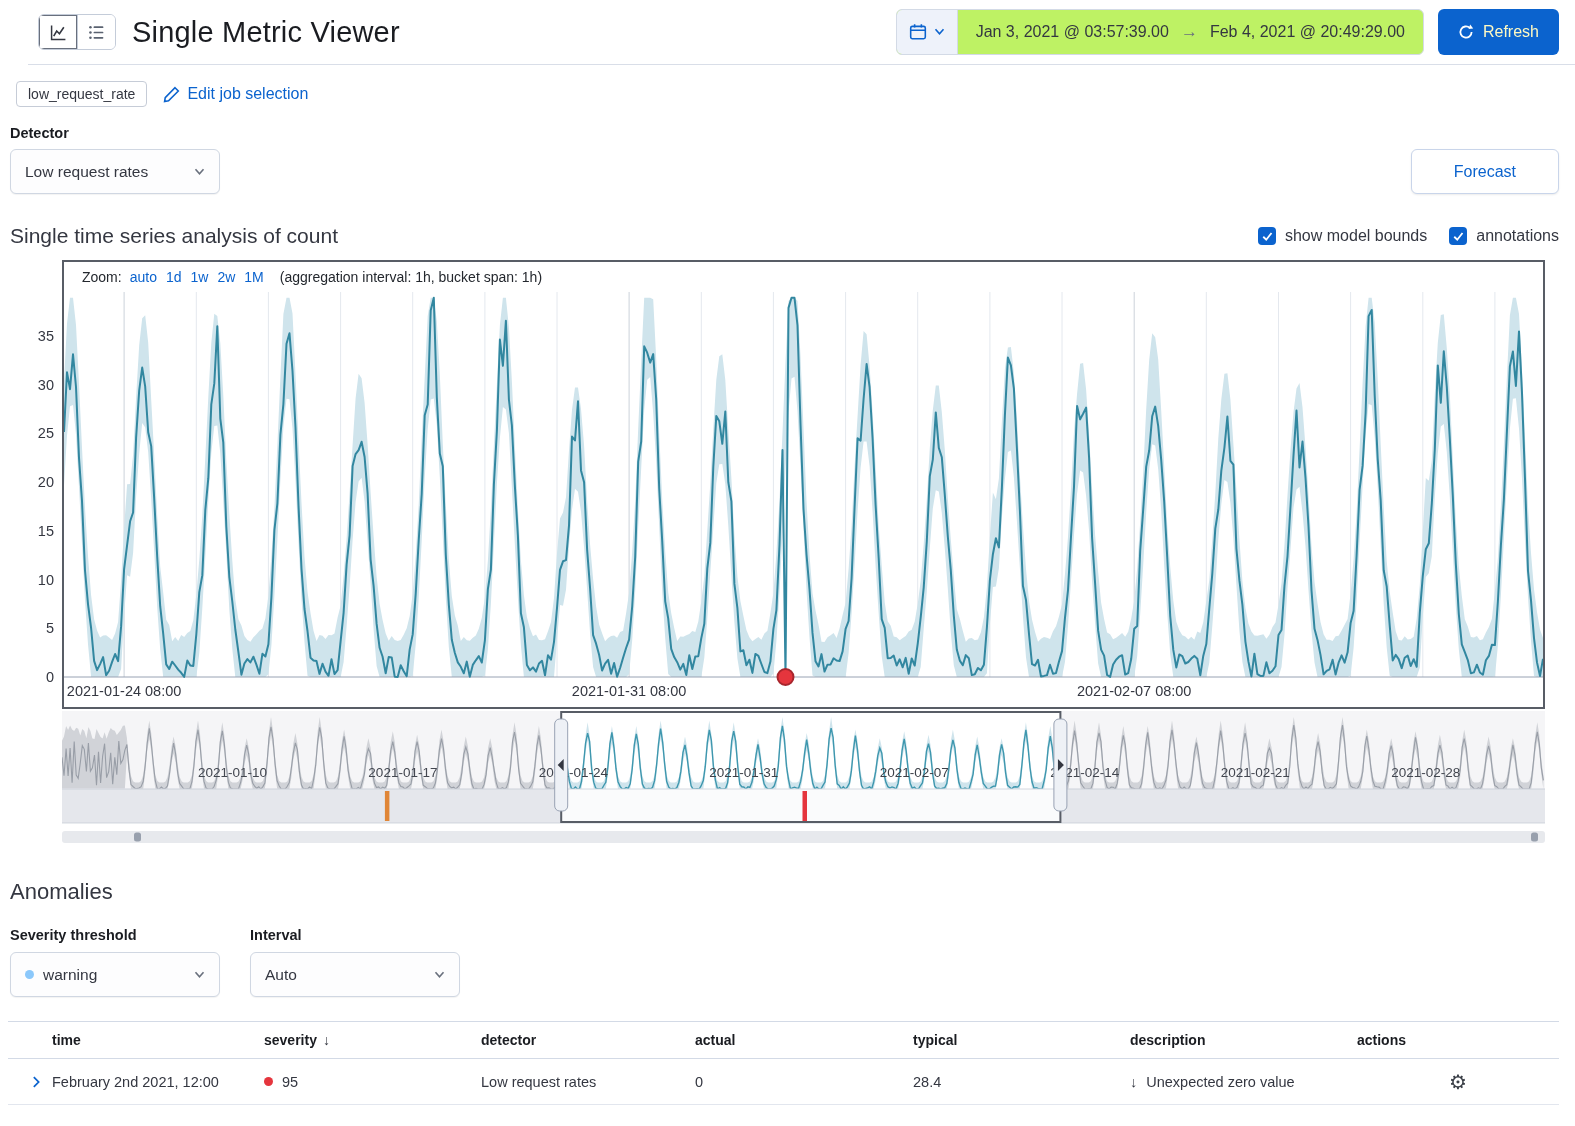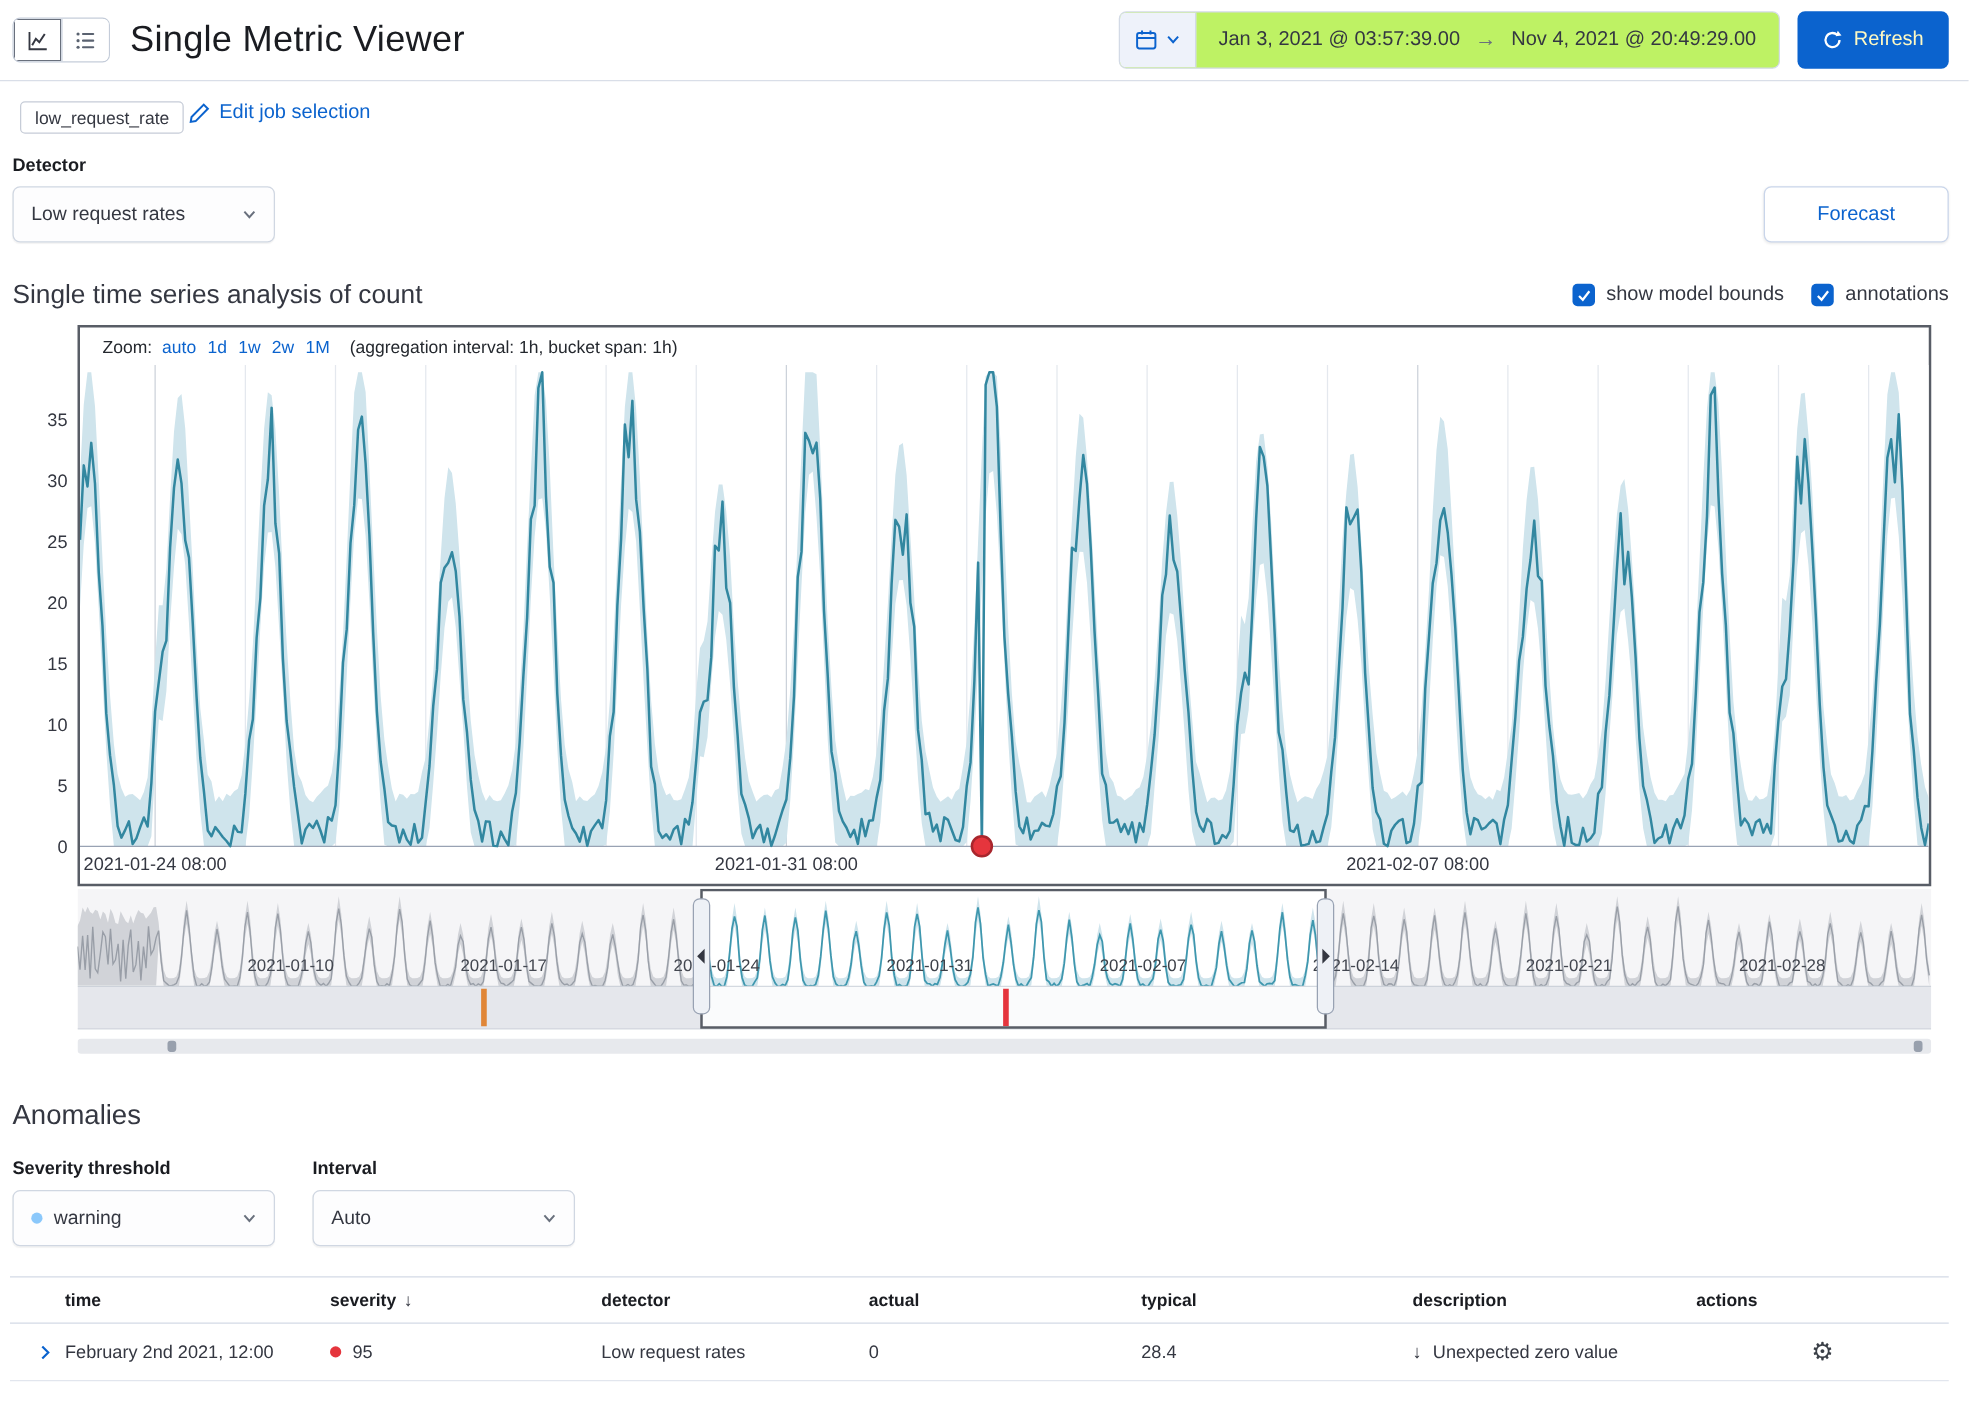--- a/index.html
+++ b/index.html
@@ -1,35 +1,35 @@
 <!DOCTYPE html>
 <html><head>
 <meta charset="utf-8">
 <style>
   * { box-sizing: border-box; margin: 0; padding: 0; }
   html, body { width: 1575px; height: 1126px; overflow: hidden; background: #fff; }
   body { font-family: "Liberation Sans", sans-serif; color: #343741; font-size: 15px; }
   svg text { font-family: "Liberation Sans", sans-serif; }
 
   
-  .header { display: flex; align-items: center; padding: 9px 16px 9px 10px; border-bottom: 1px solid #d9dee8; }
+  .header { display: flex; align-items: center; padding: 9px 16px 9px 10px; border-bottom: 1px solid #d9dee8; margin-left: 28px; }
   .icon-group { display: flex; border: 1px solid #c4ccd9; border-radius: 6px; overflow: hidden; background: #fff; }
   .icon-group button { width: 38px; height: 34px; background: #fff; border: none; display: flex; align-items: center; justify-content: center; cursor: pointer; }
   .icon-group button + button { border-left: 1px solid #c4ccd9; }
   .icon-group button.selected { box-shadow: inset 0 0 0 1px #69707d; }
   .page-title { font-size: 29px; font-weight: 400; color: #1a1c21; margin-left: 16px; letter-spacing: .2px; }
   .header-right { margin-left: auto; display: flex; align-items: center; gap: 14px; }
   .datepicker { display: flex; align-items: stretch; border: 1px solid #d3dae6; border-radius: 6px; background: #bef264; height: 46px; overflow: hidden; }
   .cal-btn { display: flex; align-items: center; gap: 7px; padding: 0 12px; background: #eef2fa; border: none; border-right: 1px solid #d3dae6; cursor: pointer; }
   .date-range { display: flex; align-items: center; gap: 12px; padding: 0 18px; font-size: 16px; color: #343741; }
   .date-range .arrow { color: #69707d; font-size: 17px; }
   .refresh-btn { display: flex; align-items: center; gap: 9px; background: #0b63ce; color: #fef9c3; border: none; border-radius: 6px; height: 46px; padding: 0 20px; font-size: 16px; cursor: pointer; font-family: inherit; }
 
   
-  .job-row { display: flex; align-items: flex-start; gap: 4px; padding: 16px 16px 0 16px; }
+  .job-row { display: flex; align-items: center; gap: 16px; padding: 16px 16px 0 16px; }
   .job-badge { border: 1px solid #c6ccd7; border-radius: 4px; padding: 4px 11px; font-size: 14px; color: #343741; background: #fff; }
   .edit-link { display: flex; align-items: center; gap: 7px; color: #0b63ce; font-size: 16px; cursor: pointer; }
 
   
   .detector-label { font-size: 14.5px; font-weight: bold; color: #1a1c21; padding: 18px 0 8px 10px; }
   .detector-row { display: flex; align-items: center; padding: 0 16px 0 10px; }
   .select-box { display: flex; align-items: center; justify-content: space-between; width: 210px; height: 45px; border: 1px solid #d0d7e2; border-radius: 6px; background: #fdfdfe; padding: 0 14px; font-size: 15.5px; cursor: pointer; box-shadow: 0 1px 1px rgba(0,0,0,.05); }
   .forecast-btn { margin-left: auto; background: #fff; color: #0b63ce; font-weight: 500; font-size: 16px; border: 1px solid #c9d5ea; border-radius: 6px; height: 45px; padding: 0 42px; cursor: pointer; box-shadow: 0 1px 2px rgba(0,0,0,.08); font-family: inherit; }
 
   
@@ -100,21 +100,21 @@
           <line x1="5" y1="1.2" x2="5" y2="4"></line>
           <line x1="11" y1="1.2" x2="11" y2="4"></line>
         </svg>
         <svg class="caret" viewBox="0 0 12 9">
           <path d="M1.5 1.5L6 6.5 10.5 1.5" fill="none" stroke="#0b63ce" stroke-width="1.8"></path>
         </svg>
       </button>
       <div class="date-range">
         <span>Jan 3, 2021 @ 03:57:39.00</span>
         <span class="arrow">→</span>
-        <span>Nov 4, 2021 @ 20:49:29.00</span>
+        <span>Feb 4, 2021 @ 20:49:29.00</span>
       </div>
     </div>
     <button class="refresh-btn">
       <svg width="16" height="16" viewBox="0 0 16 16">
         <path d="M13.6 8a5.6 5.6 0 1 1-1.8-4.1" fill="none" stroke="#fff" stroke-width="1.8"></path>
         <polygon points="12.2,0.6 15.2,4.4 10.6,4.9" fill="#fff"></polygon>
       </svg>
       <span>Refresh</span>
     </button>
   </div>

